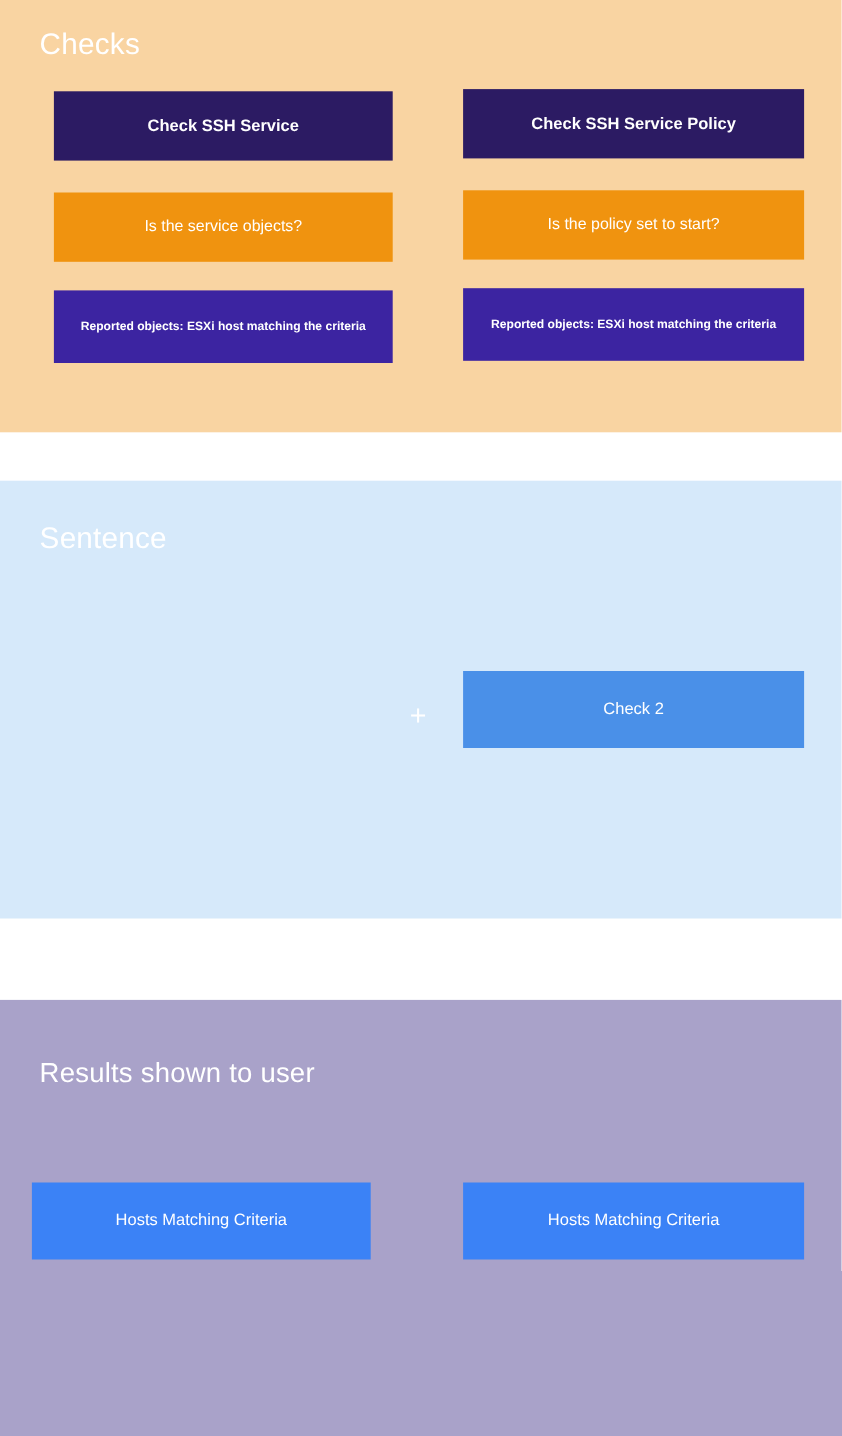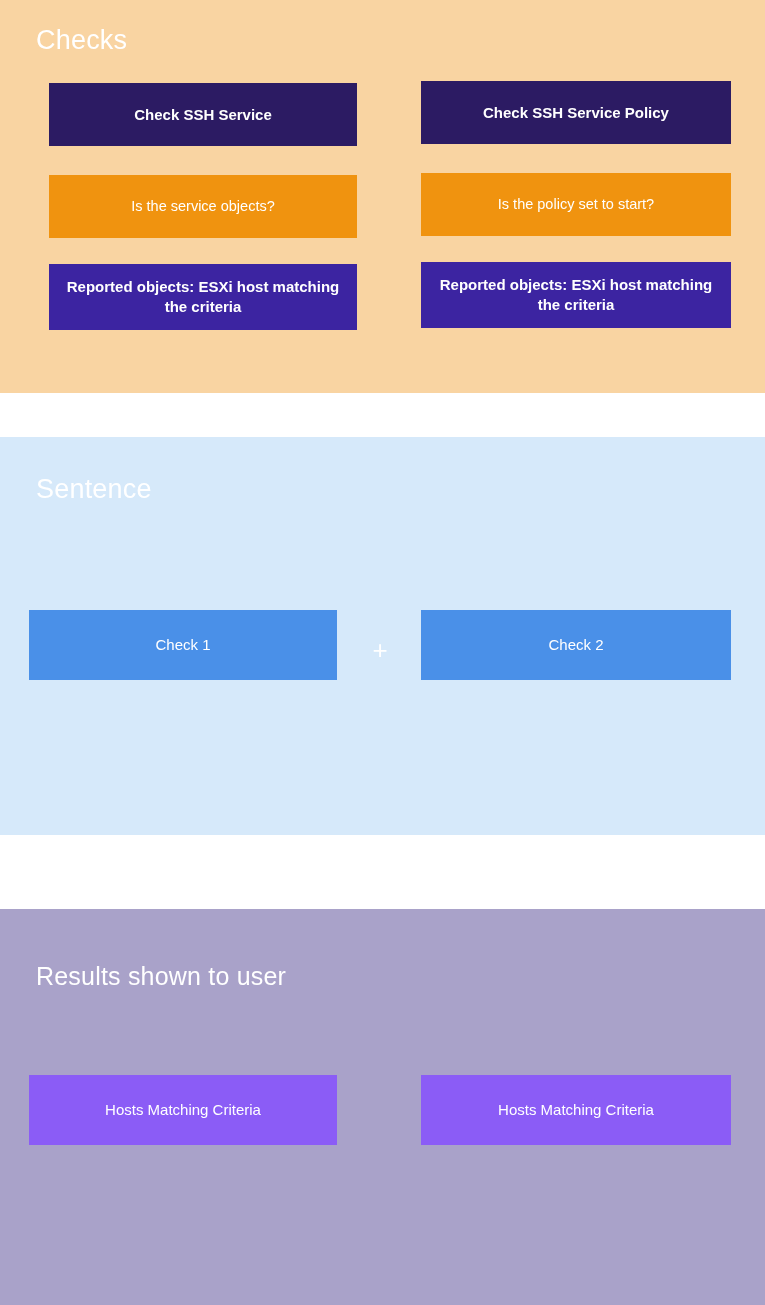--- a/index.html
+++ b/index.html
@@ -87,21 +87,21 @@
   .r1 { height: 63px; background: #2c1b63; font-size: 15px; font-weight: 600; }
   .r1.col-left  { top: 83px; }
   .r1.col-right { top: 81px; }
 
   
   .r2 { height: 63px; background: #f0930f; font-size: 14.5px; font-weight: 400; }
   .r2.col-left  { top: 175px; }
   .r2.col-right { top: 173px; text-align: right; }
 
   
-  .r3 { height: 66px; background: #3c24a1; font-size: 15px; font-weight: 600; }
+  .r3 { height: 66px; background: #3c24a1; font-size: 11px; font-weight: 600; }
   .r3.col-left  { top: 264px; }
   .r3.col-right { top: 262px; }
 
   
   .sent-box {
     top: 610px;
     height: 70px;
     background: #4a90e8;
     font-size: 15px;
     font-weight: 400;
@@ -122,21 +122,21 @@
     font-size: 26px;
     font-weight: 400;
     line-height: 1;
     user-select: none;
   }
 
   
   .res-box {
     top: 1075px;
     height: 70px;
-    background: #8b5cf6;
+    background: #3b82f6;
     font-size: 15px;
     font-weight: 400;
   }
   .res-left  { left: 29px;  width: 308px; }
   .res-right { left: 421px; width: 310px; }
 </style>
 </head>
 <body>
 
 <div class="canvas">
@@ -151,21 +151,20 @@
   <div class="box r2 col-left">Is the service objects?</div>
   <div class="box r2 col-right">Is the policy set to start?</div>
 
   <div class="box r3 col-left">Reported objects: ESXi host matching the criteria</div>
   <div class="box r3 col-right">Reported objects: ESXi host matching the criteria</div>
 
   <div class="band band-sentence"></div>
 
   <div class="section-title title-sentence">Sentence</div>
 
-  <div class="box sent-box sent-left">Check 1</div>
 
   <div class="plus-sign">+</div>
 
   <div class="box sent-box sent-right">Check 2</div>
 
   <div class="band band-results"></div>
 
   <div class="section-title title-results">Results shown to user</div>
 
   <div class="box res-box res-left">Hosts Matching Criteria</div>

